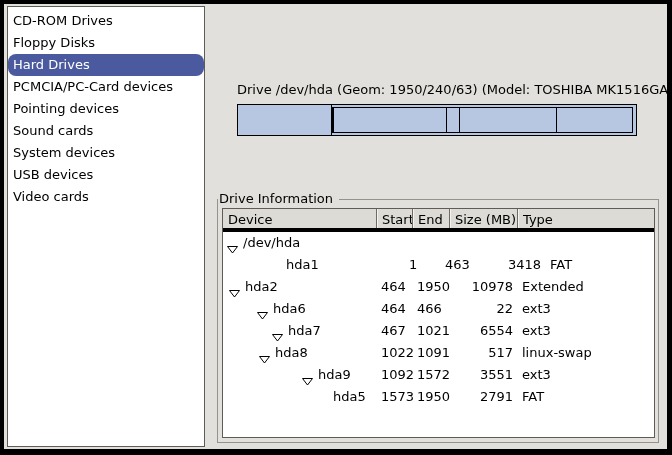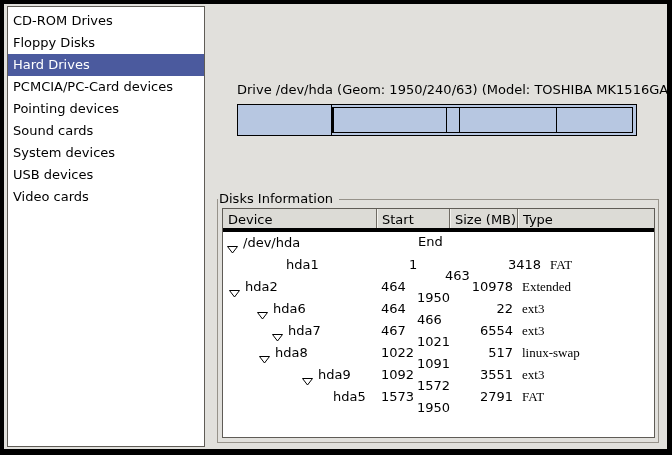--- a/index.html
+++ b/index.html
@@ -15,21 +15,21 @@
   
   #sidebar{
     position:absolute;left:3px;top:2px;width:198px;height:441px;
     background:#fff;border:1px solid #5f5c56;box-sizing:border-box;
     padding-top:3px;overflow:hidden;
   }
   .list-item{
     height:22px;line-height:22px;padding-left:5px;white-space:nowrap;
     cursor:default;
   }
-  .list-item.selected{color:#fff;}
+  .list-item.selected{color:#fff;border-radius:8px;}
   
   #drive-title{
     position:absolute;left:233px;top:78px;width:400px;
     text-align:center;white-space:nowrap;font-size:13px;
   }
   #partition-bar{
     position:absolute;left:233px;top:100px;width:400px;height:32px;
     border:1px solid #000;box-sizing:border-box;
   }
   #partition-bar .bar-flex{display:flex;height:100%;}
@@ -58,28 +58,28 @@
   }
   .thead{
     display:flex;height:23px;background:#dcdbd6;
     border-bottom:4px solid #000000;box-sizing:border-box;
   }
   .th{
     line-height:22px;padding-left:5px;box-sizing:border-box;
     white-space:nowrap;flex-shrink:0;cursor:default;
   }
   .th + .th{border-left:1px solid #6f6b64;box-shadow:inset 1px 0 0 #f4f3ef;}
-  .c0{width:153px;} .c1{width:36px;} .c2{width:37px;margin-top:22px;} .c3{width:68px;}
+  .c0{width:153px;} .c1{width:36px;} .c2{width:37px;} .c3{width:68px;}
   .c4{flex:1;width:auto;}
   .tr{display:flex;height:22px;align-items:center;}
   .td{box-sizing:border-box;white-space:nowrap;flex-shrink:0;line-height:22px;}
   .td-device{display:flex;align-items:center;}
   .td-num{padding-left:5px;}
   .td-size{text-align:right;padding-right:4px;}
-  .td-type{padding-left:5px;font-family:Liberation Serif, serif;}
+  .td-type{padding-left:5px;}
   .expander{width:11px;height:9px;margin-right:5px;flex-shrink:0;display:inline-block;}
   .exp-spacer{width:16px;flex-shrink:0;display:inline-block;}
 </style>
 </head>
 <body>
 
 <div id="window">
   <div id="content">
 
     <div id="sidebar">
@@ -105,21 +105,21 @@
               <div class="seg-logical" style="width: 37.3235%; background: rgb(183, 199, 225);"></div>
               <div class="seg-logical" style="width: 4.70746%; background: rgb(183, 199, 225);"></div>
               <div class="seg-logical" style="width: 32.347%; background: rgb(183, 199, 225);"></div>
               <div class="seg-logical" style="width: 25.4203%; background: rgb(183, 199, 225);"></div>
             </div>
           </div>
         </div>
     </div>
 
     <div id="groupbox">
-      <span id="groupbox-label">Disks Information</span>
+      <span id="groupbox-label">Drive Information</span>
       <div id="disk-table">
         <div class="thead">
             <div class="th c0">Device</div>
             <div class="th c1">Start</div>
             <div class="th c2">End</div>
             <div class="th c3">Size (MB)</div>
             <div class="th c4">Type</div>
           </div>
         <div class="tbody">
             <div class="tr">

